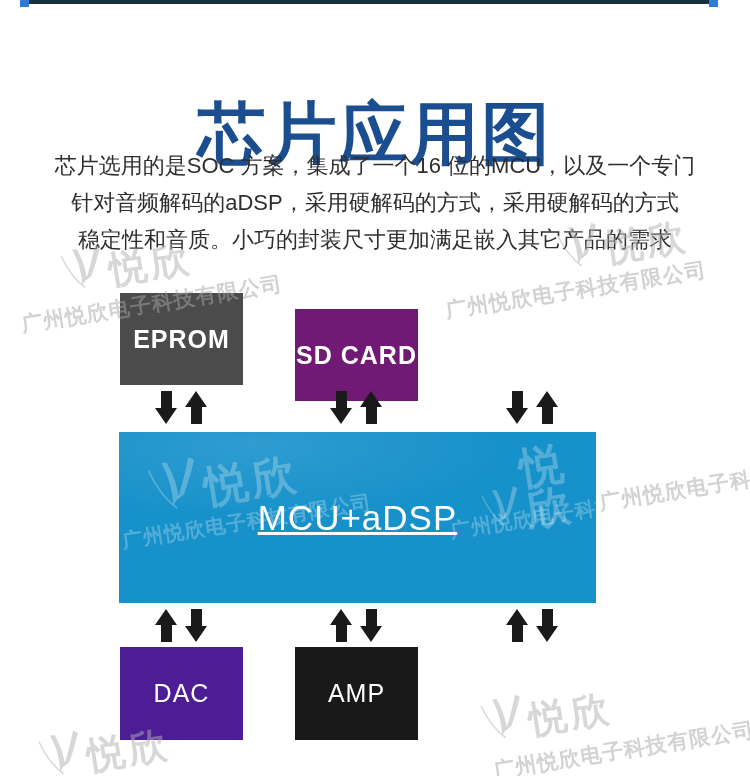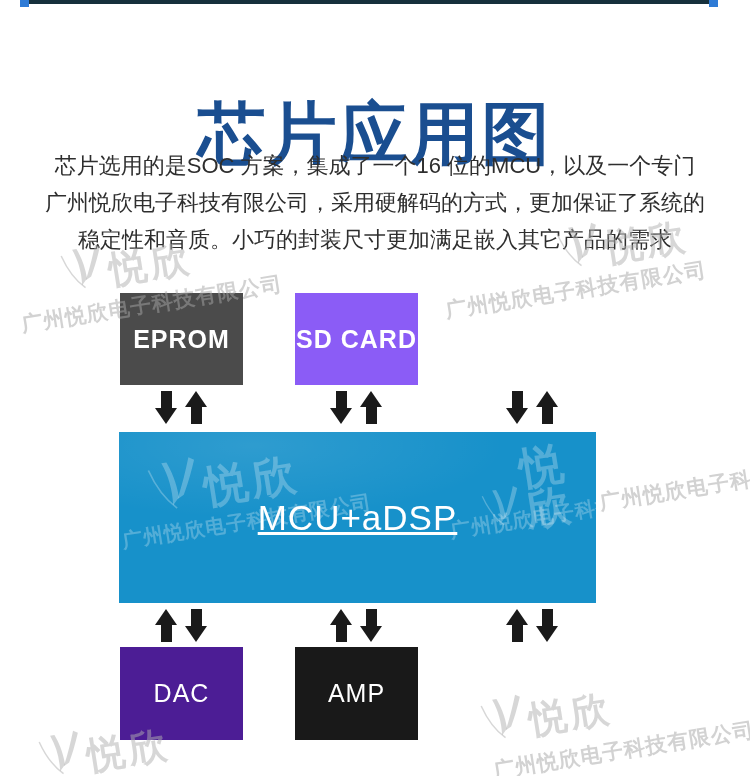--- a/index.html
+++ b/index.html
@@ -89,21 +89,21 @@
   <div class="topbar">
     <div class="cap" style="color: rgb(46, 123, 214);"></div>
     <div class="line" style="color: rgb(22, 48, 60);"></div>
     <div class="cap" style="color: rgb(46, 123, 214);"></div>
   </div>
 
   <h1 class="title" style="color: rgb(26, 78, 144);">芯片应用图</h1>
 
   <div class="intro">
     <div>芯片选用的是SOC 方案，集成了一个16 位的MCU，以及一个专门</div>
-    <div>广州悦欣电子科技有限公司，采用硬解码的方式，更加保证了系统的</div>
+    <div>针对音频解码的aDSP，采用硬解码的方式，采用硬解码的方式</div>
     <div>稳定性和音质。小巧的封装尺寸更加满足嵌入其它产品的需求</div>
   </div>
 
   <div class="wm-logo wm-l1">
     <svg viewBox="0 0 60 60">
       <path d="M4,8 C10,30 18,44 30,56" fill="none" stroke="currentColor" stroke-width="2"></path>
       <path d="M20,2 C26,18 28,34 26,52 L34,44 C34,26 30,12 26,2 Z" fill="currentColor"></path>
       <path d="M52,0 C46,16 40,30 32,46 L40,42 C48,28 54,14 58,4 Z" fill="currentColor"></path>
     </svg>
     <span class="chars">悦欣</span>
@@ -137,21 +137,21 @@
       <path d="M20,2 C26,18 28,34 26,52 L34,44 C34,26 30,12 26,2 Z" fill="currentColor"></path>
       <path d="M52,0 C46,16 40,30 32,46 L40,42 C48,28 54,14 58,4 Z" fill="currentColor"></path>
     </svg>
     <span class="chars">悦欣</span>
   </div>
   <div class="wm-company wm-t6">广州悦欣电子科技有限公司</div>
 
   <div class="block row-top blk-0" style="background-color: rgb(75, 75, 75);">
     <span>EPROM</span>
   </div>
-  <div class="block row-top blk-1" style="background-color: #8b5cf6;">
+  <div class="block row-top blk-1" style="background-color: #701a75; margin-top: 16px;">
     <span>SD CARD</span>
   </div>
 
   <div class="arrowpair ap-top ap-0" style="color: rgb(26, 26, 26);">
     <div class="arrow">
         <div class="a-shaft"></div>
         <div class="a-head-down"></div>
       </div>
     <div class="arrow">
         <div class="a-head-up"></div>

